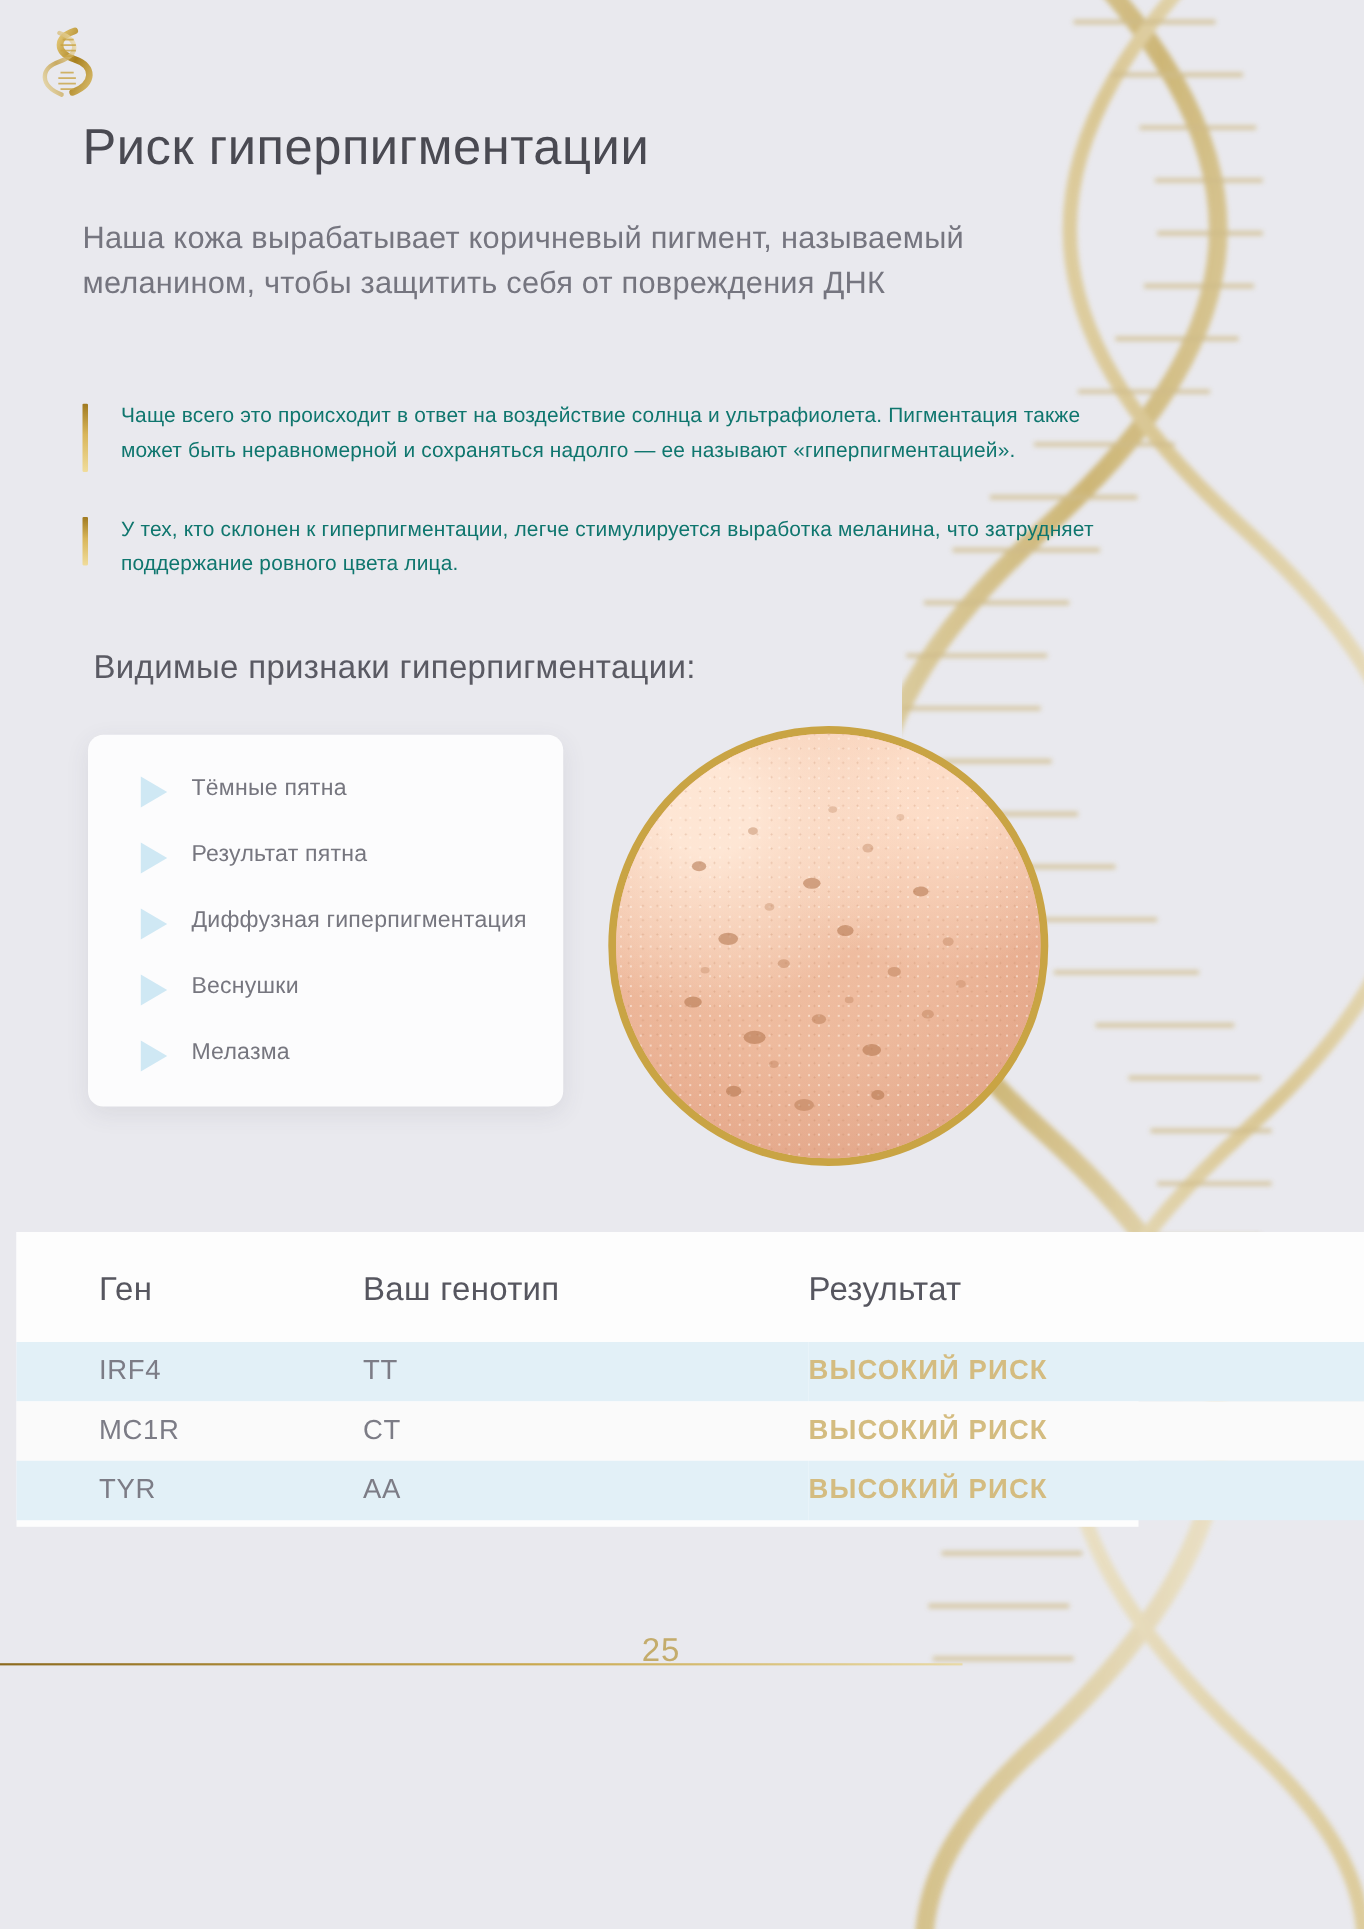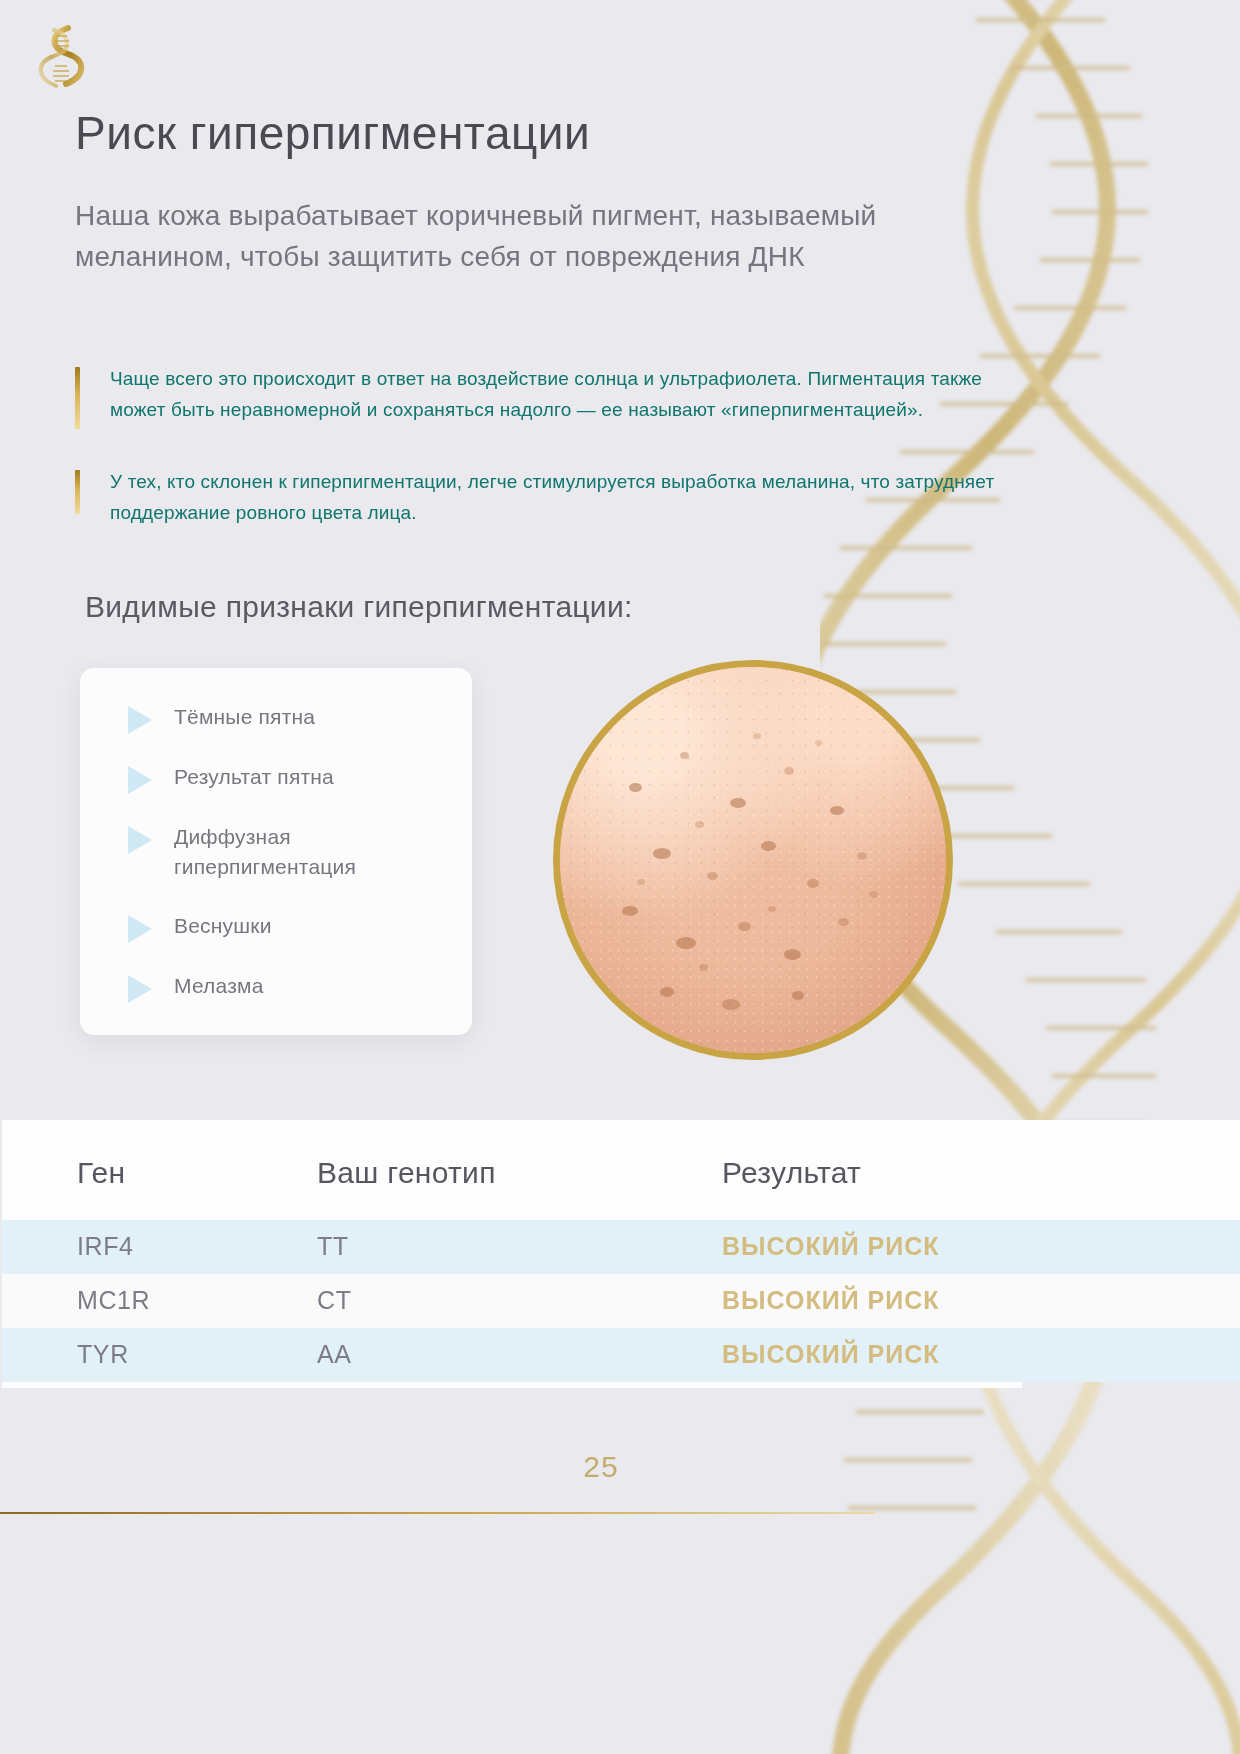--- a/index.html
+++ b/index.html
@@ -89,21 +89,21 @@
     font-weight:300;
     color:#5A5A63;
     letter-spacing:0.3px;
     white-space:nowrap;
   }
 
   
   .signs-card{
     position:absolute;
     left:80px; top:668px;
-    width:392px;
+    width:432px;
     background:#FCFCFD;
     border-radius:14px;
     box-shadow:0 6px 22px rgba(70,70,90,0.09);
     padding:34px 28px 32px 28px;
   }
   .sign-row{
     display:flex;
     align-items:flex-start;
     margin-bottom:28px;
   }
@@ -154,21 +154,21 @@
     background-image:
       radial-gradient(circle, rgba(255,246,238,.55) 0.6px, transparent 1.1px),
       radial-gradient(circle, rgba(190,130,92,.30) 0.6px, transparent 1.2px);
     background-size:9px 9px, 13px 13px;
     background-position:0 0, 5px 7px;
   }
 
   
   .table-wrap{
     position:absolute;
-    left:2px; top:1120px;
+    left:15px; top:1120px;
     width:1020px;
     background:#FDFDFD;
     padding:0 0 6px 0;
   }
   table{width:1240px;border-collapse:collapse;}
   thead th{
     text-align:left;
     font-size:30px;
     font-weight:300;
     color:#56565F;
@@ -195,21 +195,21 @@
 
   
   .footer-rule{
     position:absolute;
     left:0; top:1512px;
     width:875px; height:2px;
     background:linear-gradient(90deg,#8C6A1E 0%,#C9A84E 55%,#E8D9A6 100%);
   }
   .page-num{
     position:absolute;
-    left:0; top:1450px;
+    left:0; top:1484px;
     width:1202px;
     text-align:center;
     font-size:30px;
     font-weight:300;
     color:#C4AC6C;
     letter-spacing:1px;
   }
 </style>
 </head>
 <body>

